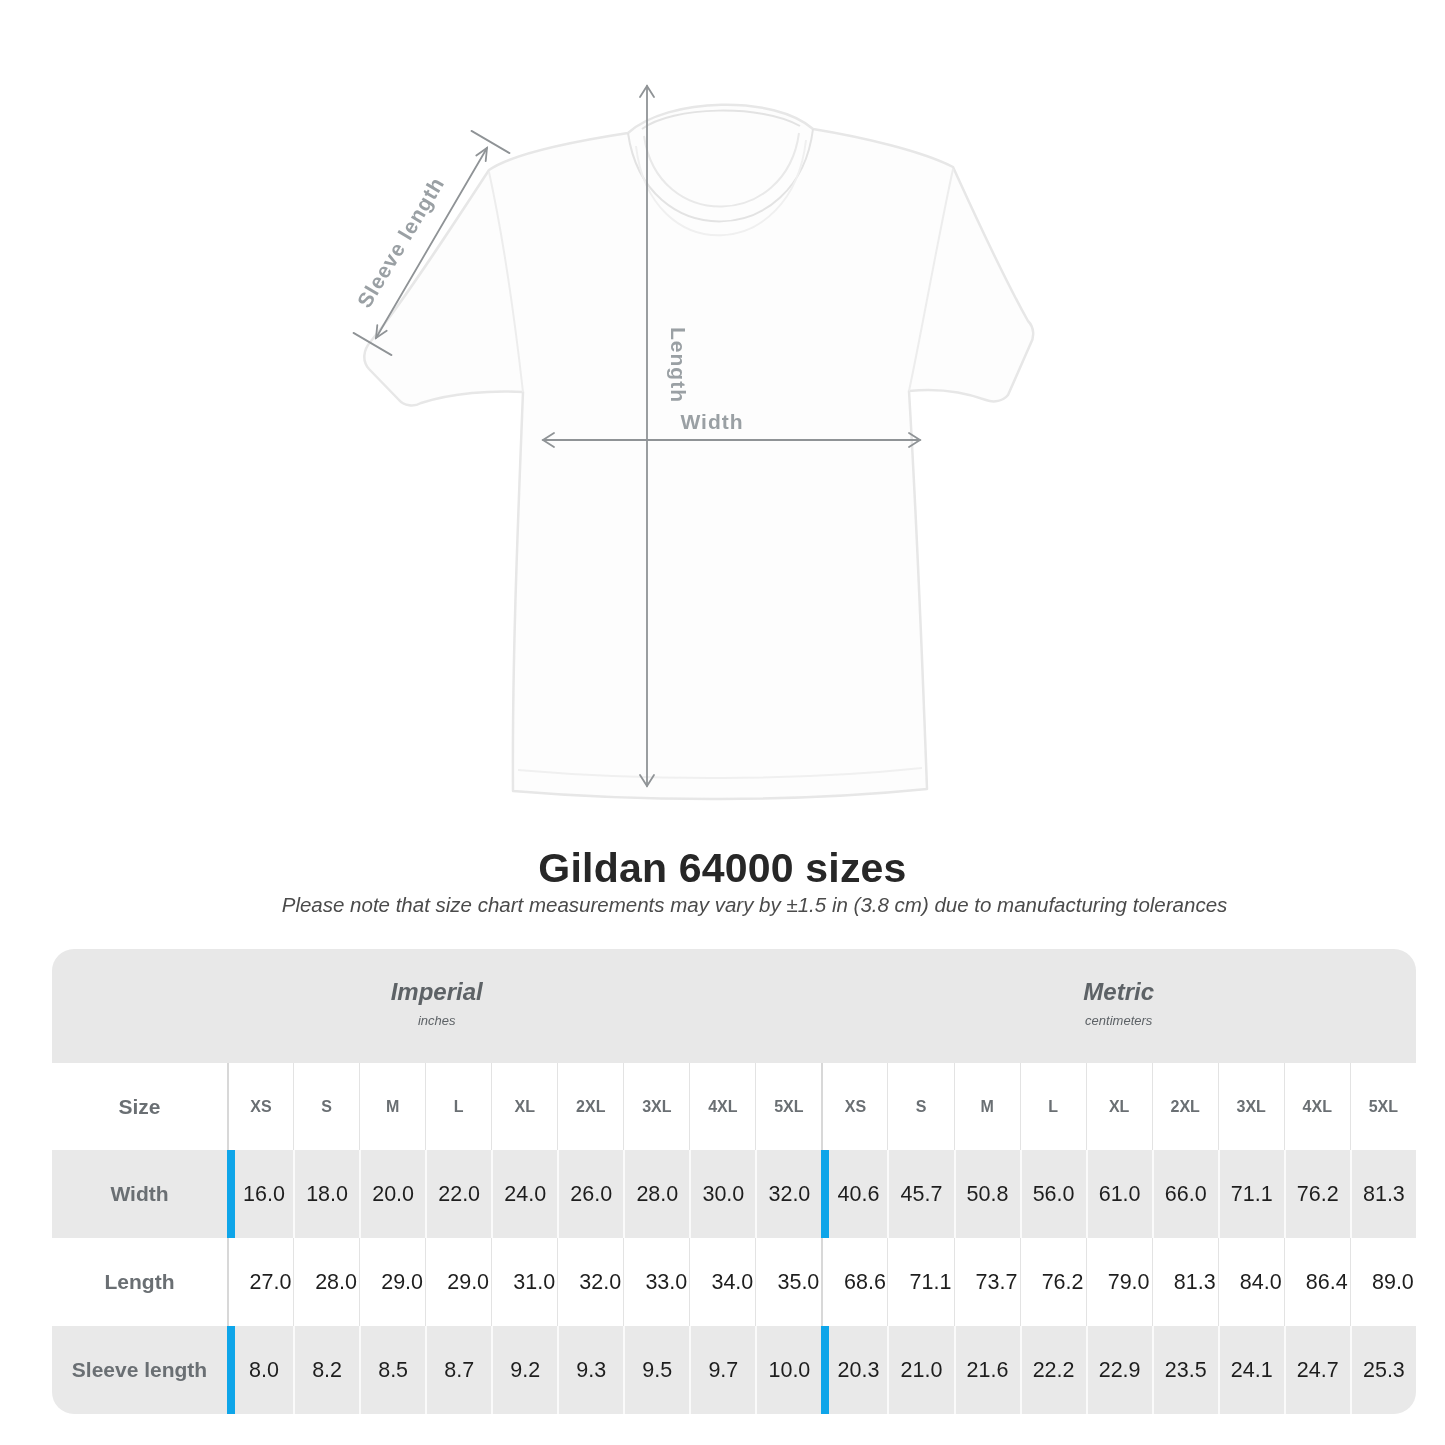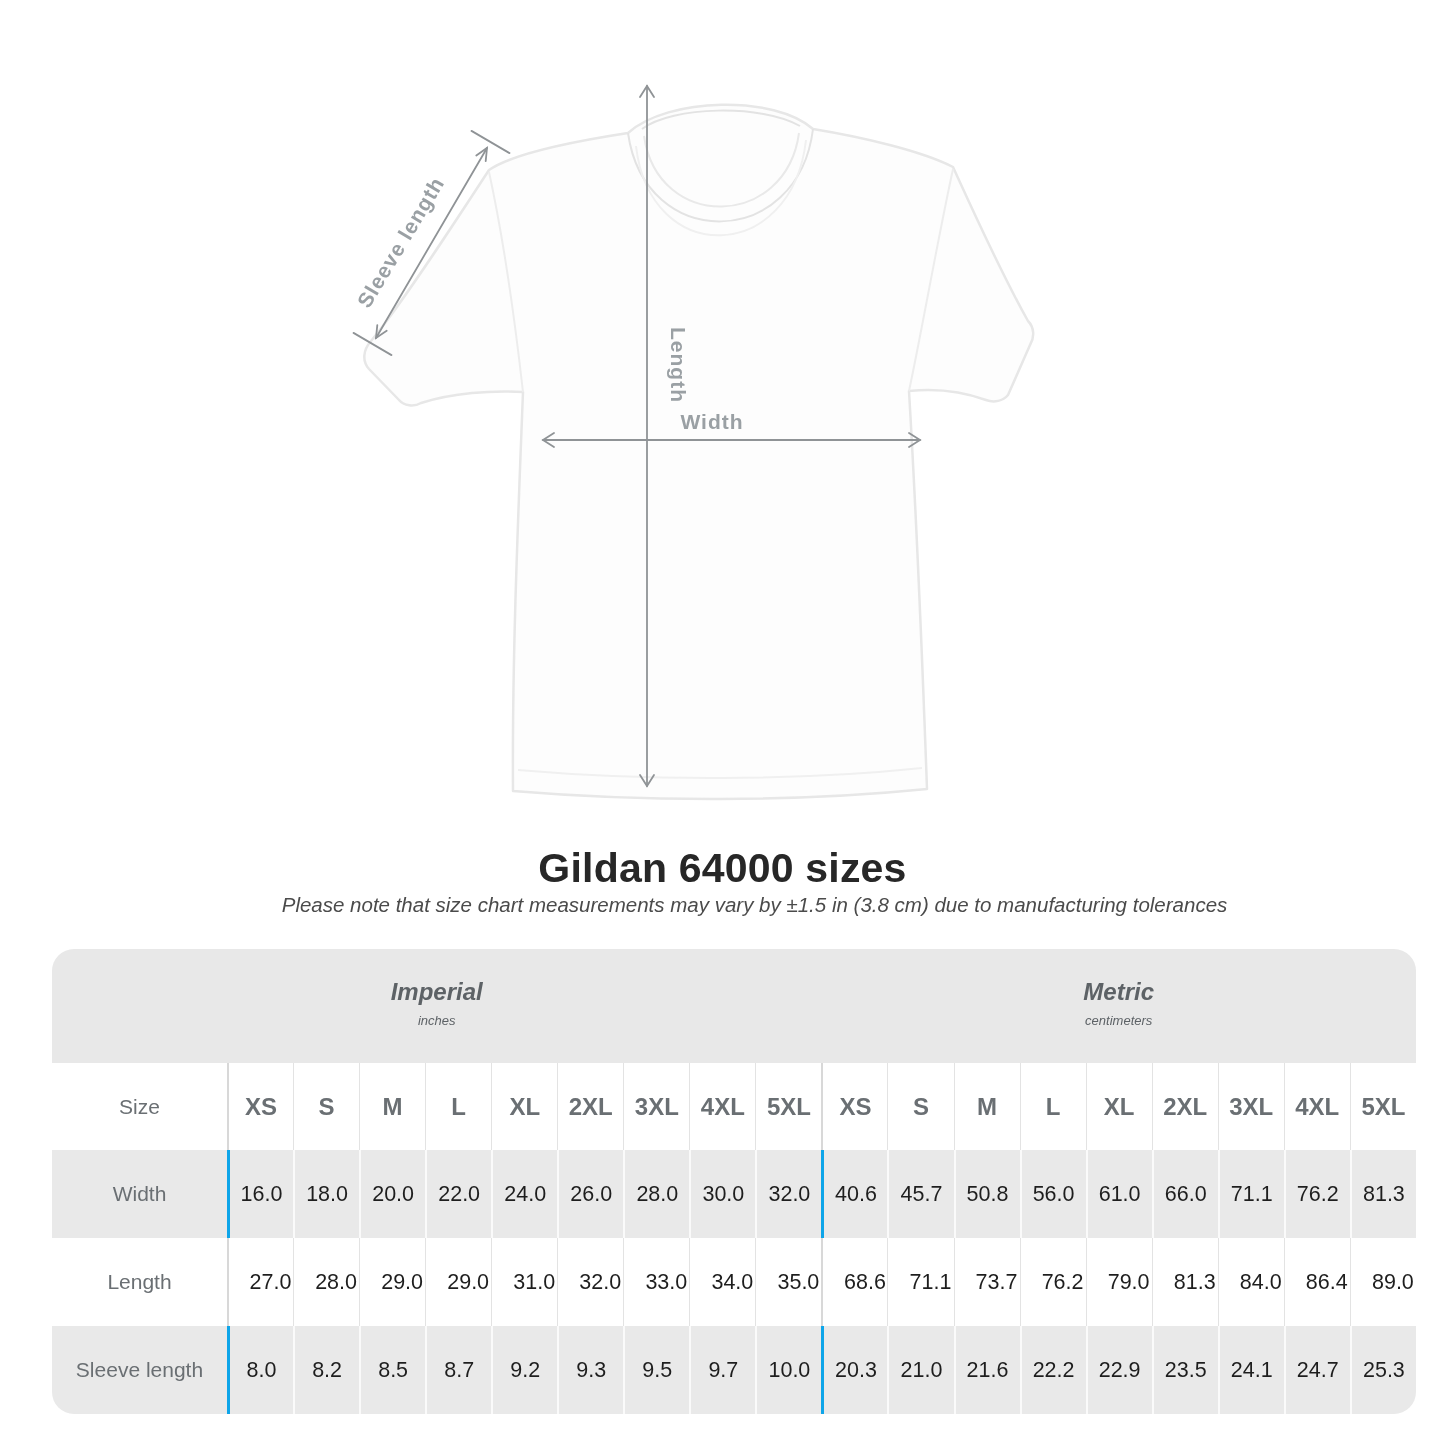--- a/index.html
+++ b/index.html
@@ -40,31 +40,31 @@
   }
   .group-name{font-size:24px;font-weight:bold;font-style:italic;color:#5d6266;line-height:30px;}
   .group-unit{font-size:13px;font-style:italic;color:#5d6266;line-height:28px;}
 
   td{text-align:center;vertical-align:middle;}
   tr.sizes td{height:85px;background:#ffffff;}
   tr.datarow td{height:86px;}
   tr.gray td{background:#e9e9e9;}
   tr.white td{background:#ffffff;}
 
-  td.rowlabel{font-size:21px;font-weight:normal;color:#6a6f73;}
-  td.size-h{font-size:24px;font-weight:bold;color:#6a6f73;}
+  td.rowlabel{font-size:21px;font-weight:bold;color:#6a6f73;}
+  td.size-h{font-size:16px;font-weight:bold;color:#6a6f73;}
   td.val{font-size:21.5px;color:#1e1e1e;}
 
   
   tr.sizes td.size-h{border-left:1px solid #e3e3e3;}
   tr.sizes td.size-h.sec{border-left:2px solid #d8d8d8;}
   tr.white td.val{border-left:1px solid #e3e3e3;padding-left:20px;}
   tr.white td.val.sec{border-left:2px solid #d8d8d8;}
   tr.gray td.val{border-left:2px solid #fafafa;}
-  tr.gray td.val.sec{border-left:3px solid #0ea5e9;}
+  tr.gray td.val.sec{border-left:8px solid #0ea5e9;}
 </style>
 </head>
 <body>
 
 <div class="figure-wrap">
   <svg width="790" height="780" viewBox="295 48 790 780" xmlns="http://www.w3.org/2000/svg">
 
     <g>
       <path d="M 628 133
                C 576 141 512 154 489 170

